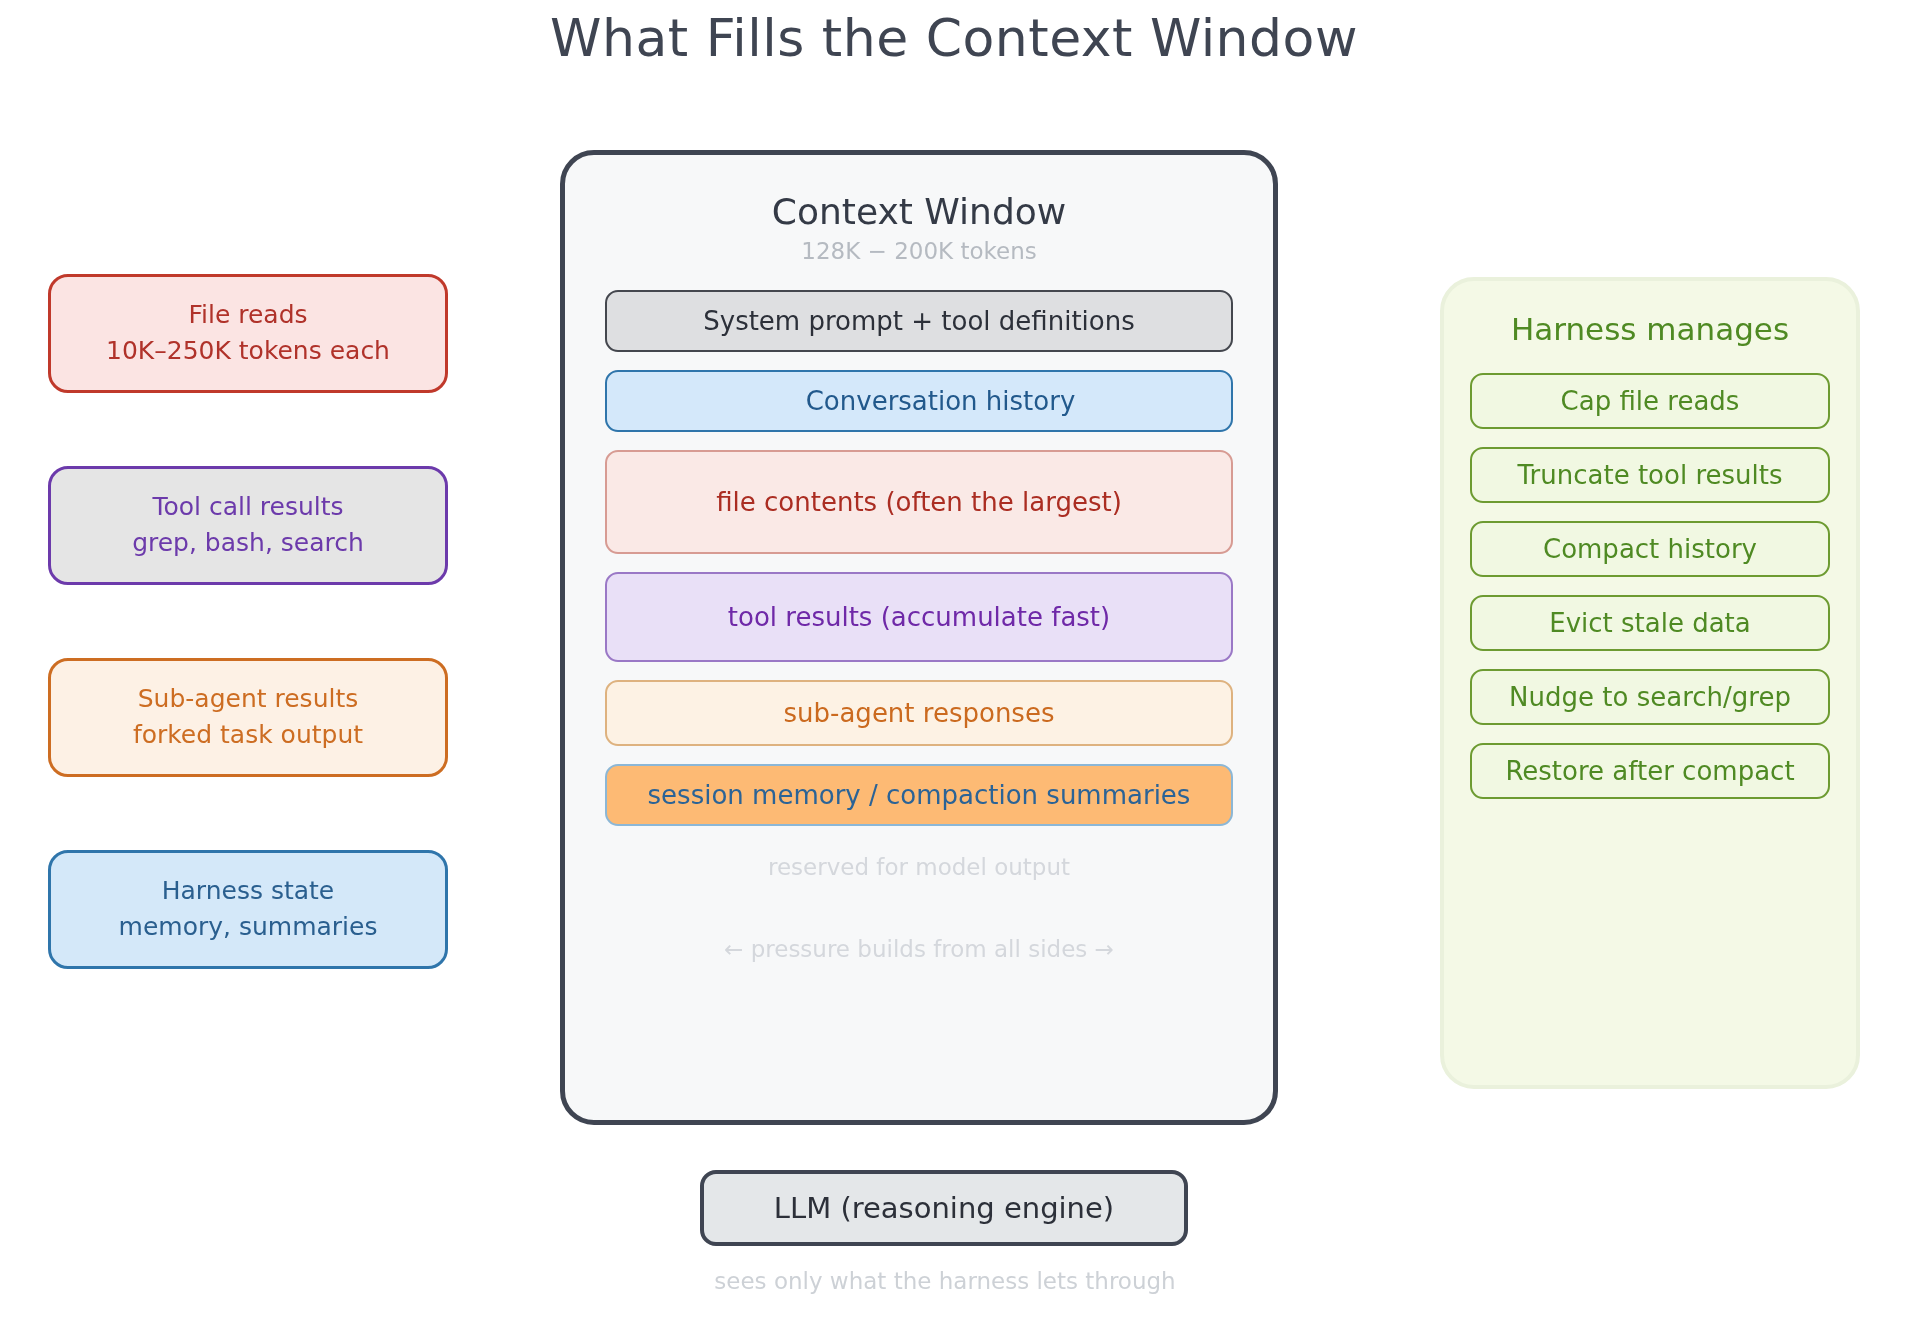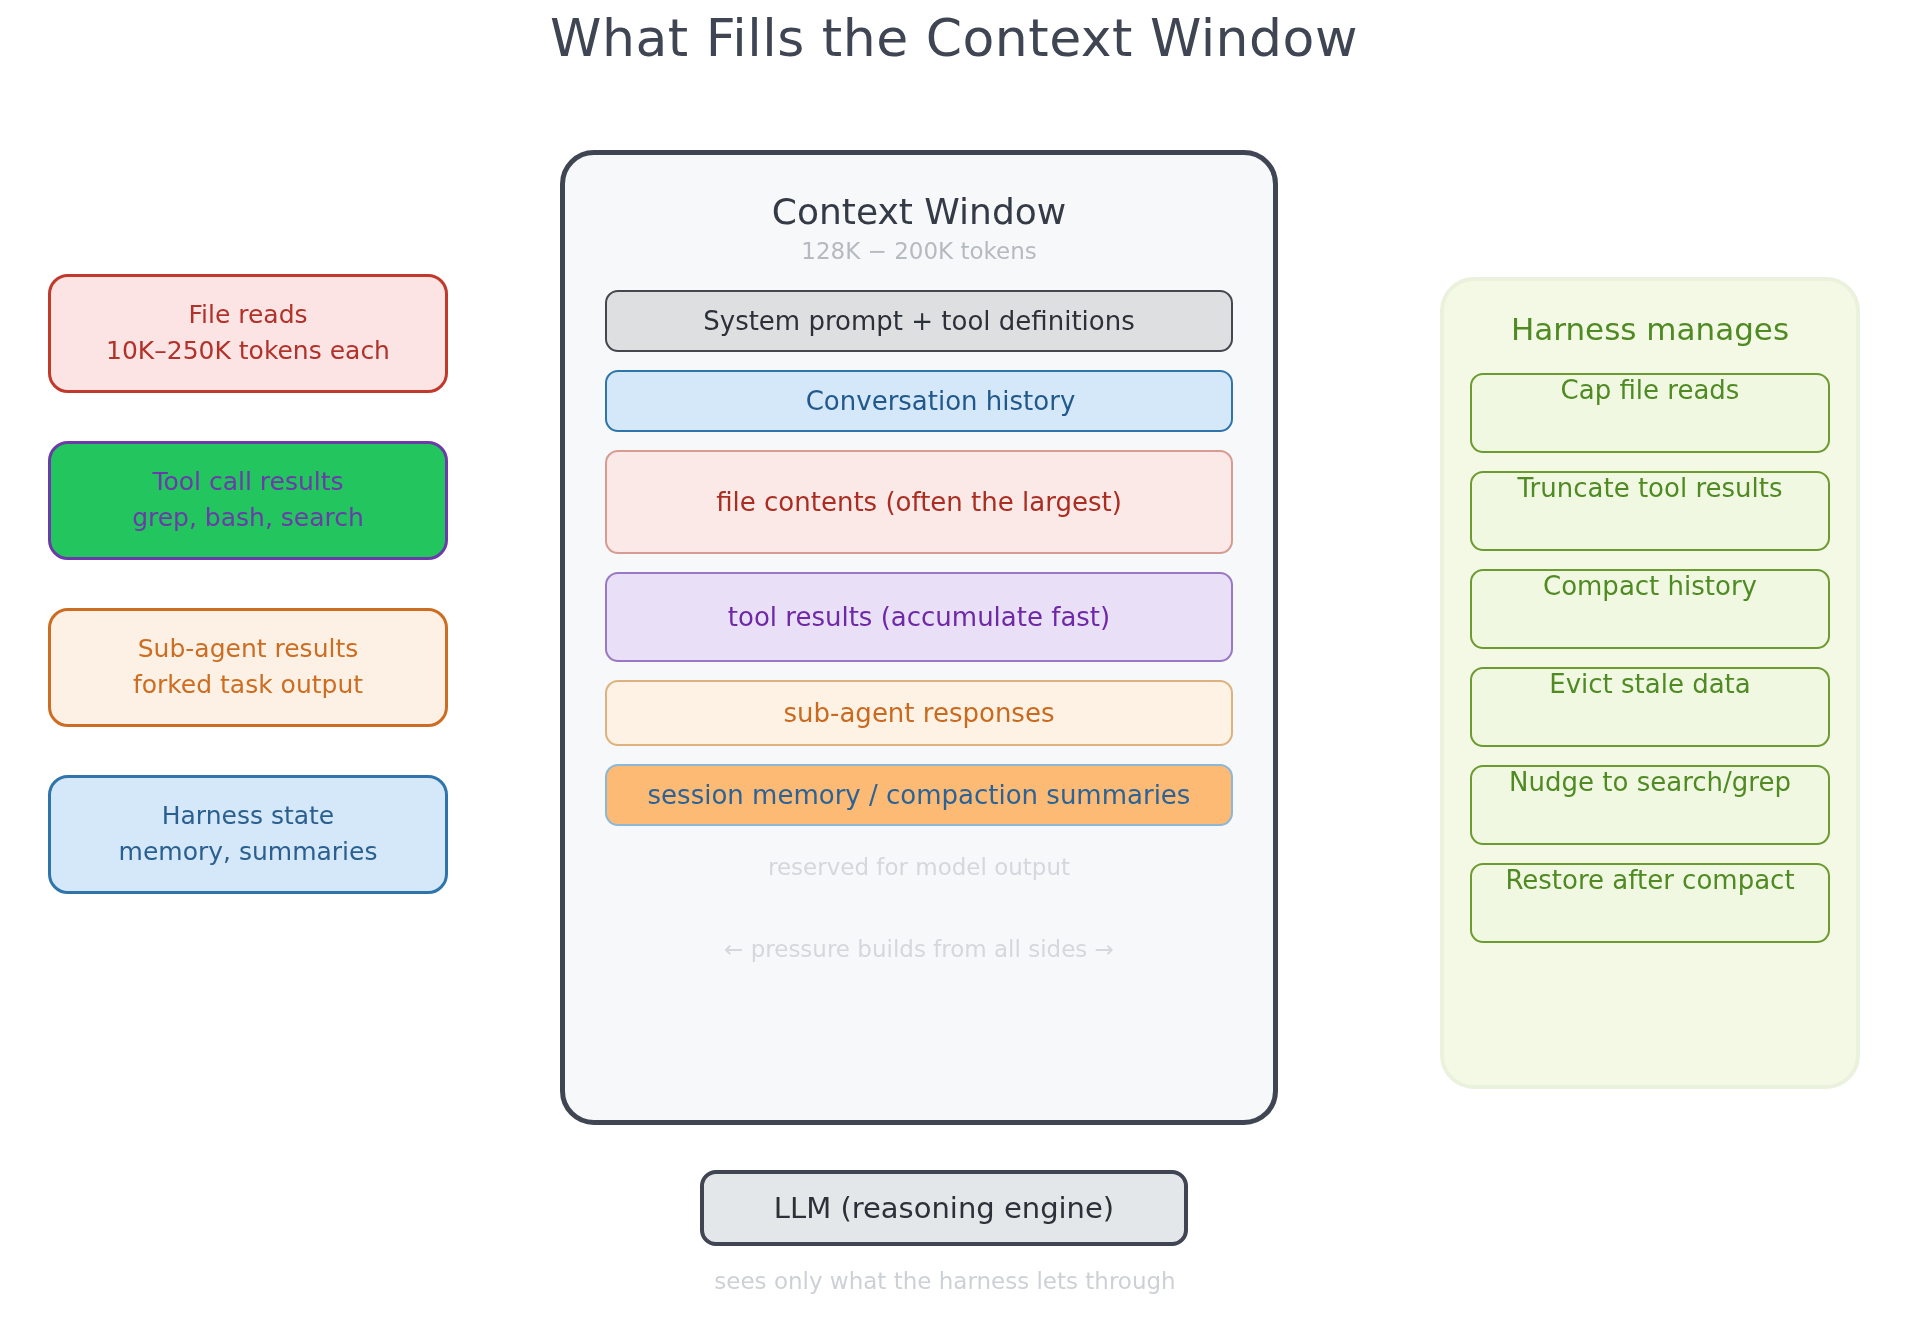--- a/index.html
+++ b/index.html
@@ -29,40 +29,40 @@
   }
 
   
   #left-column {
     position: absolute;
     left: 48px;
     top: 274px;
     width: 400px;
     display: flex;
     flex-direction: column;
-    gap: 48px;
+    gap: 73px;
   }
   .source-card {
     border-radius: 20px;
     border-width: 3px;
     border-style: solid;
     padding: 20px 14px 22px 14px;
     text-align: center;
     line-height: 1.42;
     box-sizing: border-box;
     min-height: 104px;
     display: flex;
     flex-direction: column;
     justify-content: center;
   }
   .source-card .l1 { font-size: 25px; }
   .source-card .l2 { font-size: 25px; }
 
   .card-red    { background: #fbe4e3; border-color: #c0392b; color: #b0322a; }
-  .card-purple { background: #22c55e; border-color: #6c3aab; color: #6c3aab; }
+  .card-purple { background: #e5e5e5; border-color: #6c3aab; color: #6c3aab; }
   .card-orange { background: #fdf1e5; border-color: #cd6d22; color: #cd6d22; }
   .card-blue   { background: #d4e8f9; border-color: #2f75ab; color: #2a5f8f; }
 
   
   #context-window {
     position: absolute;
     left: 560px;
     top: 150px;
     width: 718px;
     height: 975px;
@@ -136,23 +136,23 @@
     color: #4f8a23;
     margin-top: 8px;
     margin-bottom: 26px;
   }
   .harness-item {
     background: #f1f8e2;
     border: 2.5px solid #6d9b31;
     border-radius: 13px;
     color: #4f8a23;
     font-size: 26px;
-    height: 80px;
-    display: flex;
-    align-items: flex-start;
+    height: 56px;
+    display: flex;
+    align-items: center;
     justify-content: center;
     margin-bottom: 18px;
     box-sizing: border-box;
     text-align: center;
   }
 
   
   #llm-box {
     position: absolute;
     left: 700px;

